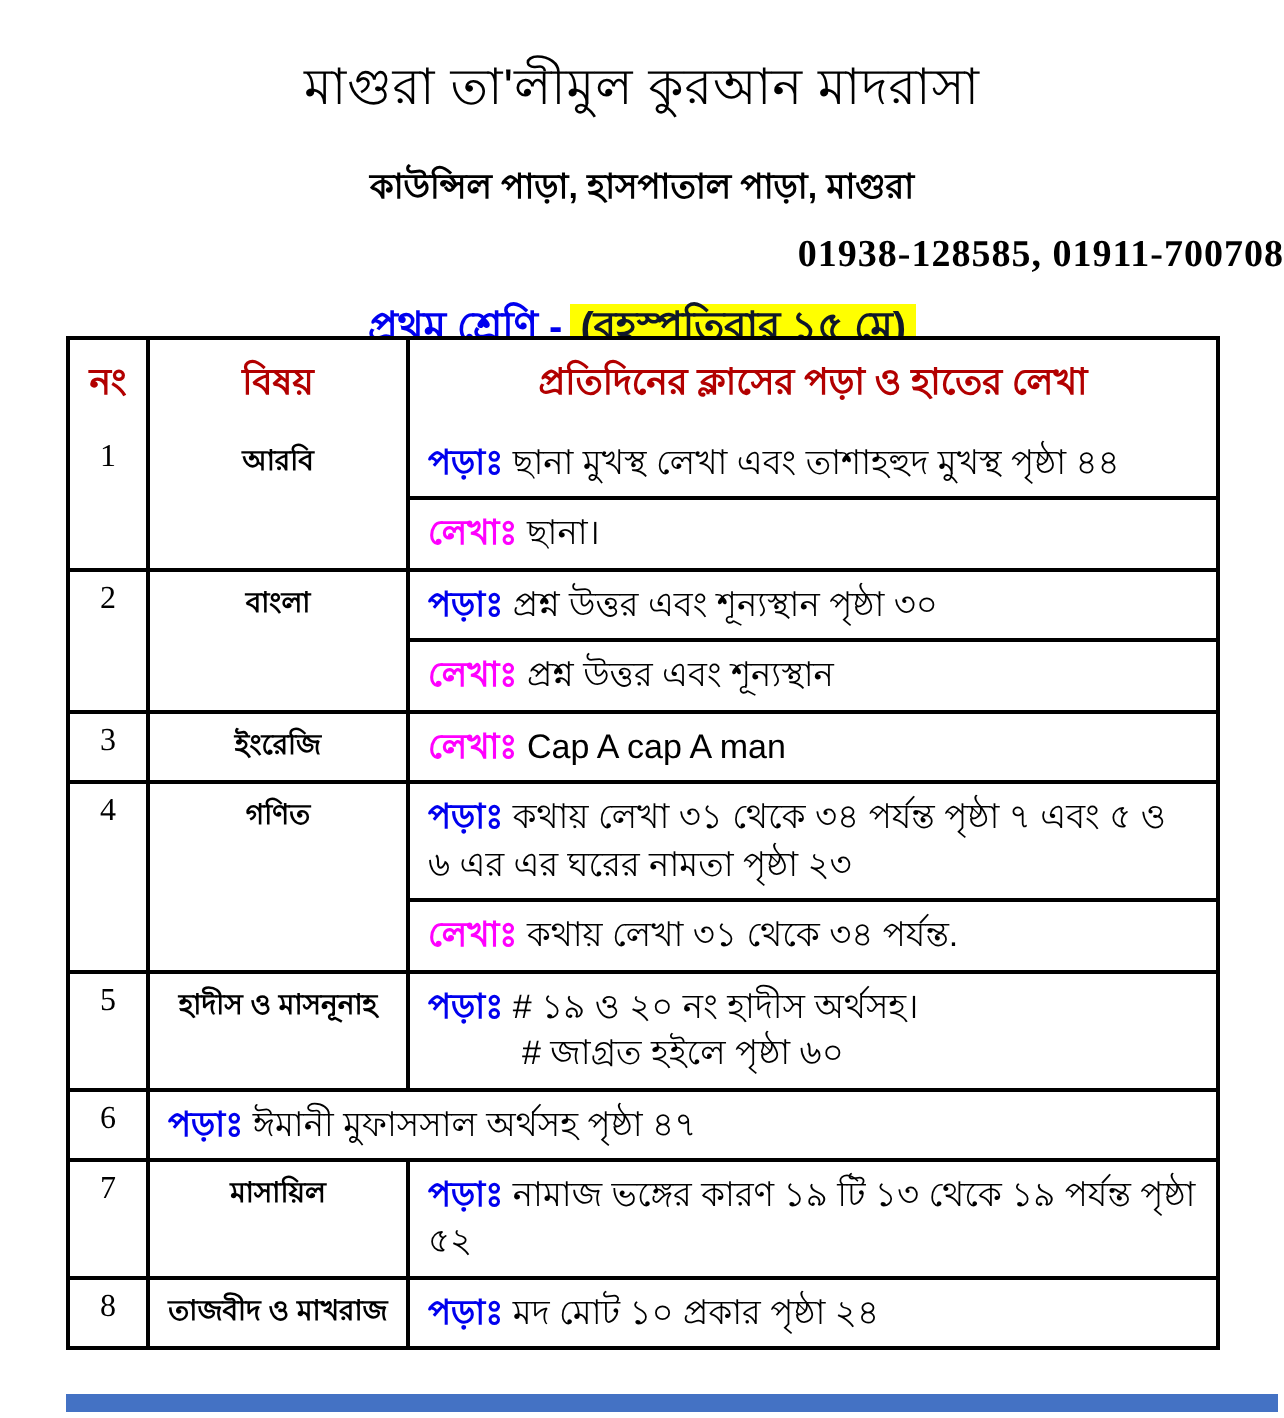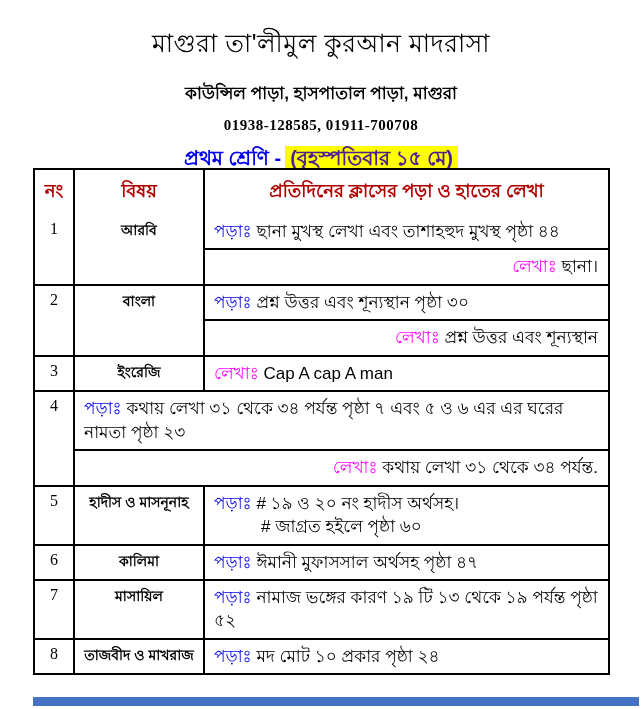--- a/index.html
+++ b/index.html
@@ -7,24 +7,24 @@
     width: 642px; height: 709px;
     background: #ffffff;
     font-family: "Liberation Sans", sans-serif;
     position: relative;
     overflow: hidden;
     color: #000;
   }
   .header { text-align: center; padding-top: 24px; }
   .title  { font-size: 25px; font-weight: normal; letter-spacing: 0.5px; }
   .address{ font-size: 17px; font-weight: bold; margin-top: 13px; }
-  .phones { font-family: "Liberation Serif", serif; font-size: 15px; font-weight: bold; margin-top: 9px; letter-spacing: 0.5px; }
+  .phones { font-family: "Liberation Serif", serif; font-size: 19px; font-weight: bold; margin-top: 9px; letter-spacing: 0.5px; text-align: right; }
   .classline { font-size: 20px; font-weight: bold; margin-top: 9px; }
   .classline .blue { color: var(--class-blue, #0000ee); }
-  .classline .hl   { background: var(--highlight-yellow, #ffff00); color: #4c1d95; padding: 1px 5px; margin-left: 4px; }
+  .classline .hl   { background: var(--highlight-yellow, #ffff00); color: #0f172a; padding: 1px 5px; margin-left: 4px; }
 
   .table {
     position: absolute; left: 33px; top: 168px; width: 577px;
     border: 2px solid #000; box-sizing: border-box;
     background: #fff;
   }
   .t-row { display: flex; align-items: stretch; }
   .t-row + .t-row { border-top: 2px solid #000; }
 
   .cell-num {
@@ -32,22 +32,22 @@
     text-align: center; padding-top: 5px; box-sizing: border-box;
     font-family: "Liberation Serif", serif; font-size: 16px;
   }
   .cell-subj {
     width: 130px; flex: 0 0 130px; border-right: 2px solid #000;
     text-align: center; font-weight: bold; font-size: 14px;
     padding: 6px 2px 0 2px; box-sizing: border-box; line-height: 1.3;
   }
   .cell-content { flex: 1 1 auto; display: flex; flex-direction: column; min-width: 0; }
   .entry { padding: 5px 10px 5px 9px; font-size: 17px; line-height: 1.38; flex: 1 0 auto; }
-  .entry + .entry { border-top: 2px solid #000; text-align: right; }
-  .lbl { font-weight: normal; }
+  .entry + .entry { border-top: 2px solid #000; }
+  .lbl { font-weight: bold; }
   .lbl-pora  { color: var(--label-blue, #0000ee); }
   .lbl-lekha { color: var(--label-magenta, #ff00ff); }
   .line2 { padding-left: 47px; }
 
   .t-row.head .hcell {
     font-weight: bold; font-size: 18px; color: var(--header-red, #b20000);
     text-align: center; padding: 7px 2px; box-sizing: border-box;
   }
   .t-row.head .h-num  { width: 40px; flex: 0 0 40px; border-right: 2px solid #000; }
   .t-row.head .h-subj { width: 130px; flex: 0 0 130px; border-right: 2px solid #000; }
@@ -95,35 +95,35 @@
       </div>
       <div class="t-row">
         <div class="cell-num">3</div>
         <div class="cell-subj">ইংরেজি</div>
         <div class="cell-content">
           <div class="entry"><span class="lbl lbl-lekha">লেখাঃ</span><span> Cap  A cap  A man</span></div>
         </div>
       </div>
       <div class="t-row">
         <div class="cell-num">4</div>
+        <div class="cell-subj">গণিত</div>
         <div class="cell-content">
           <div class="entry"><span class="lbl lbl-pora">পড়াঃ</span><span> কথায় লেখা ৩১ থেকে ৩৪ পর্যন্ত পৃষ্ঠা ৭ এবং ৫ ও ৬ এর এর ঘরের নামতা পৃষ্ঠা ২৩</span></div>
           <div class="entry"><span class="lbl lbl-lekha">লেখাঃ</span><span> কথায় লেখা ৩১ থেকে ৩৪ পর্যন্ত.</span></div>
         </div>
       </div>
       <div class="t-row">
         <div class="cell-num">5</div>
         <div class="cell-subj">হাদীস ও মাসনূনাহ</div>
         <div class="cell-content">
           <div class="entry"><span class="lbl lbl-pora">পড়াঃ</span><span> #  ১৯  ও ২০ নং হাদীস অর্থসহ।</span><div class="line2"># জাগ্রত হইলে পৃষ্ঠা ৬০</div></div>
         </div>
       </div>
       <div class="t-row">
         <div class="cell-num">6</div>
-        <div class="cell-subj">কালিমা</div>
         <div class="cell-content">
           <div class="entry"><span class="lbl lbl-pora">পড়াঃ</span><span> ঈমানী মুফাসসাল অর্থসহ পৃষ্ঠা ৪৭</span></div>
         </div>
       </div>
       <div class="t-row">
         <div class="cell-num">7</div>
         <div class="cell-subj">মাসায়িল</div>
         <div class="cell-content">
           <div class="entry"><span class="lbl lbl-pora">পড়াঃ</span><span> নামাজ ভঙ্গের কারণ  ১৯ টি ১৩ থেকে ১৯ পর্যন্ত পৃষ্ঠা ৫২</span></div>
         </div>

